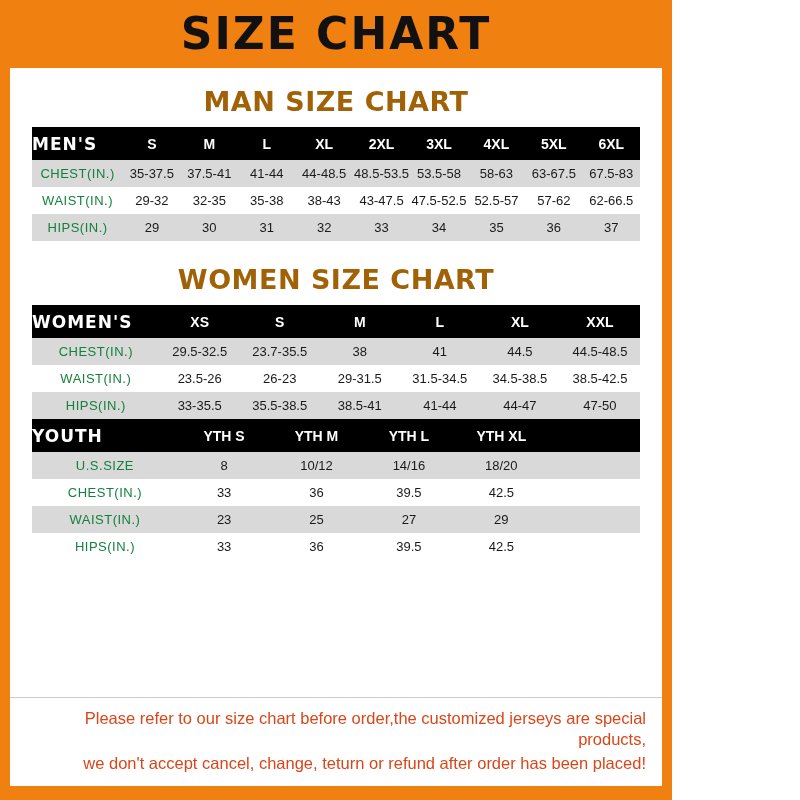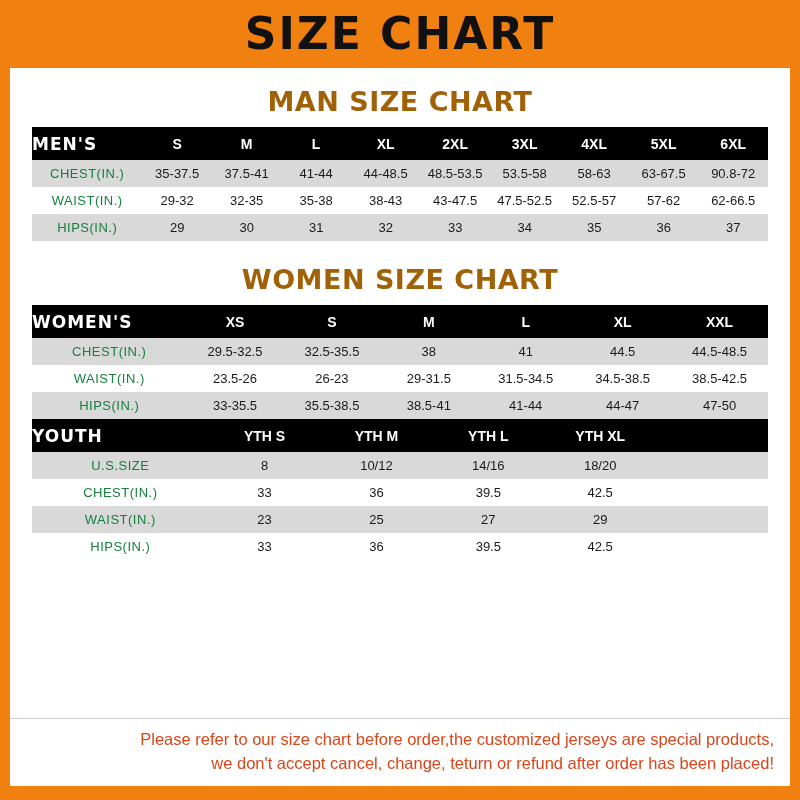--- a/index.html
+++ b/index.html
@@ -7,21 +7,21 @@
     padding: 0;
   }
   body {
     width: 800px;
     height: 800px;
     background: #ffffff;
     font-family: "Liberation Sans", sans-serif;
     overflow: hidden;
   }
   .page {
-    width: 800px;
+    width: 672px;
     height: 800px;
     position: relative;
     background: #ffffff;
     box-sizing: border-box;
     border-left: 10px solid #f08010;
     border-right: 10px solid #f08010;
     display: flex;
     flex-direction: column;
   }
   .banner {
@@ -164,21 +164,21 @@
         <tr class="alt">
           <td class="label-col">CHEST(IN.)</td>
           <td>35-37.5</td>
           <td>37.5-41</td>
           <td>41-44</td>
           <td>44-48.5</td>
           <td>48.5-53.5</td>
           <td>53.5-58</td>
           <td>58-63</td>
           <td>63-67.5</td>
-          <td>90.8-72</td>
+          <td>67.5-83</td>
         </tr>
         <tr class="plain">
           <td class="label-col">WAIST(IN.)</td>
           <td>29-32</td>
           <td>32-35</td>
           <td>35-38</td>
           <td>38-43</td>
           <td>43-47.5</td>
           <td>47.5-52.5</td>
           <td>52.5-57</td>
@@ -219,21 +219,21 @@
           <th>M</th>
           <th>L</th>
           <th>XL</th>
           <th>XXL</th>
         </tr>
       </thead>
       <tbody>
         <tr class="alt">
           <td class="label-col">CHEST(IN.)</td>
           <td>29.5-32.5</td>
-          <td>32.5-35.5</td>
+          <td>23.7-35.5</td>
           <td>38</td>
           <td>41</td>
           <td>44.5</td>
           <td>44.5-48.5</td>
         </tr>
         <tr class="plain">
           <td class="label-col">WAIST(IN.)</td>
           <td>23.5-26</td>
           <td>26-23</td>
           <td>29-31.5</td>

